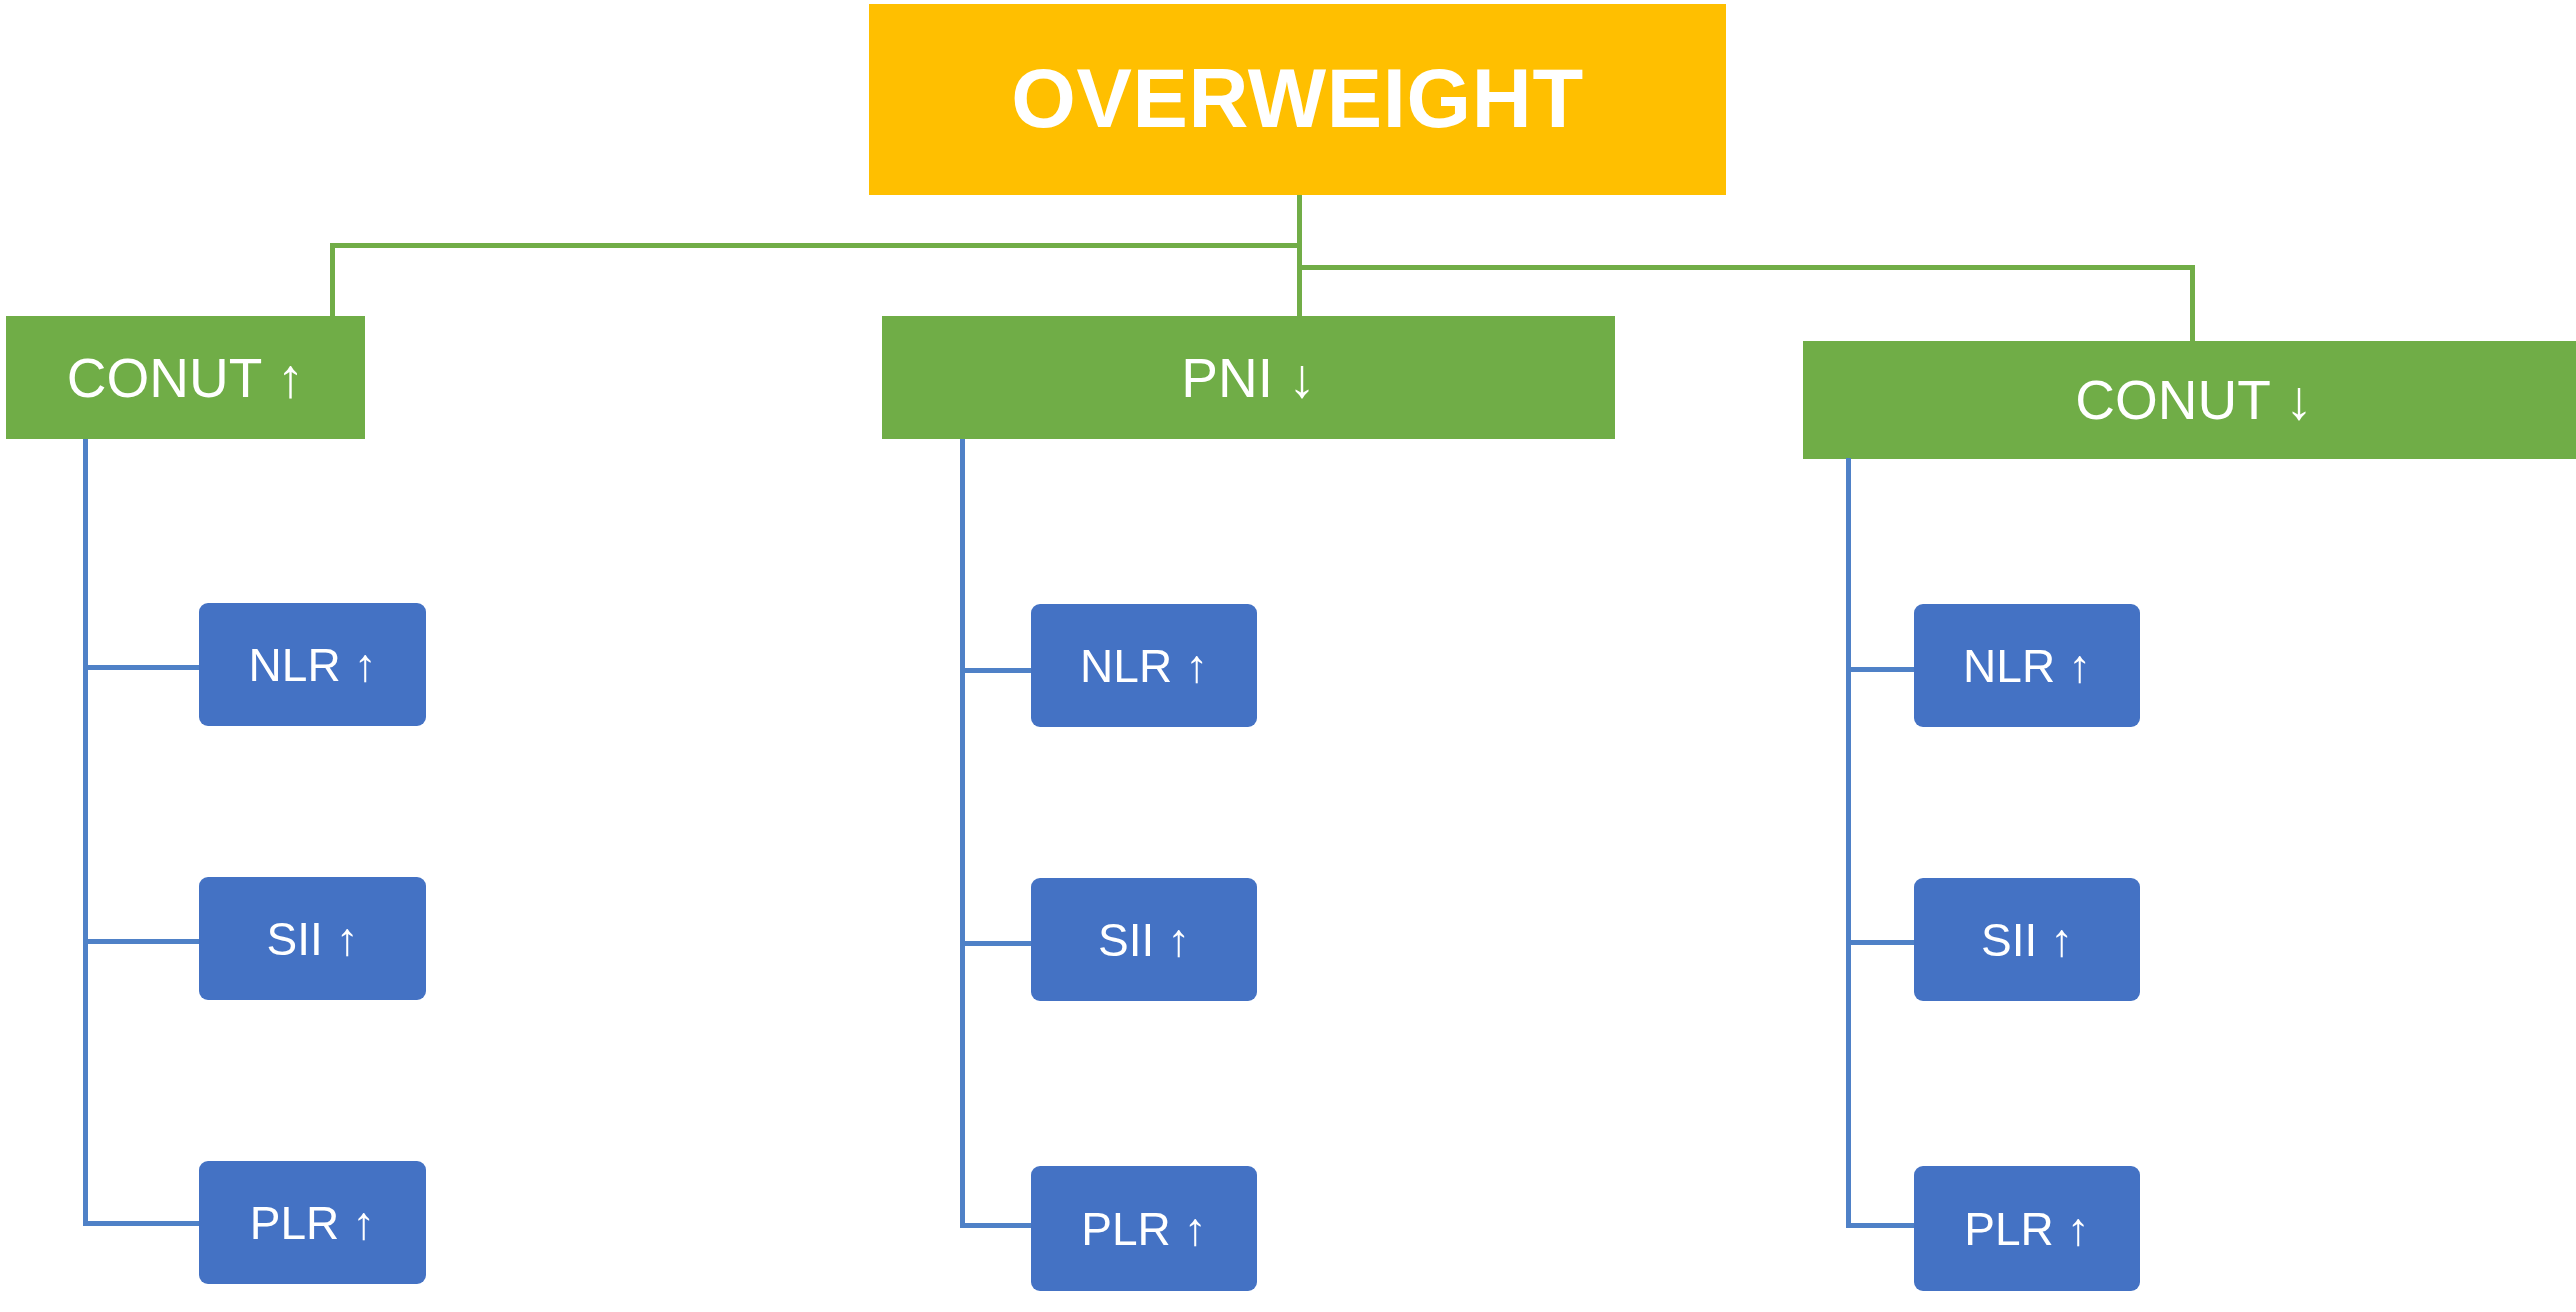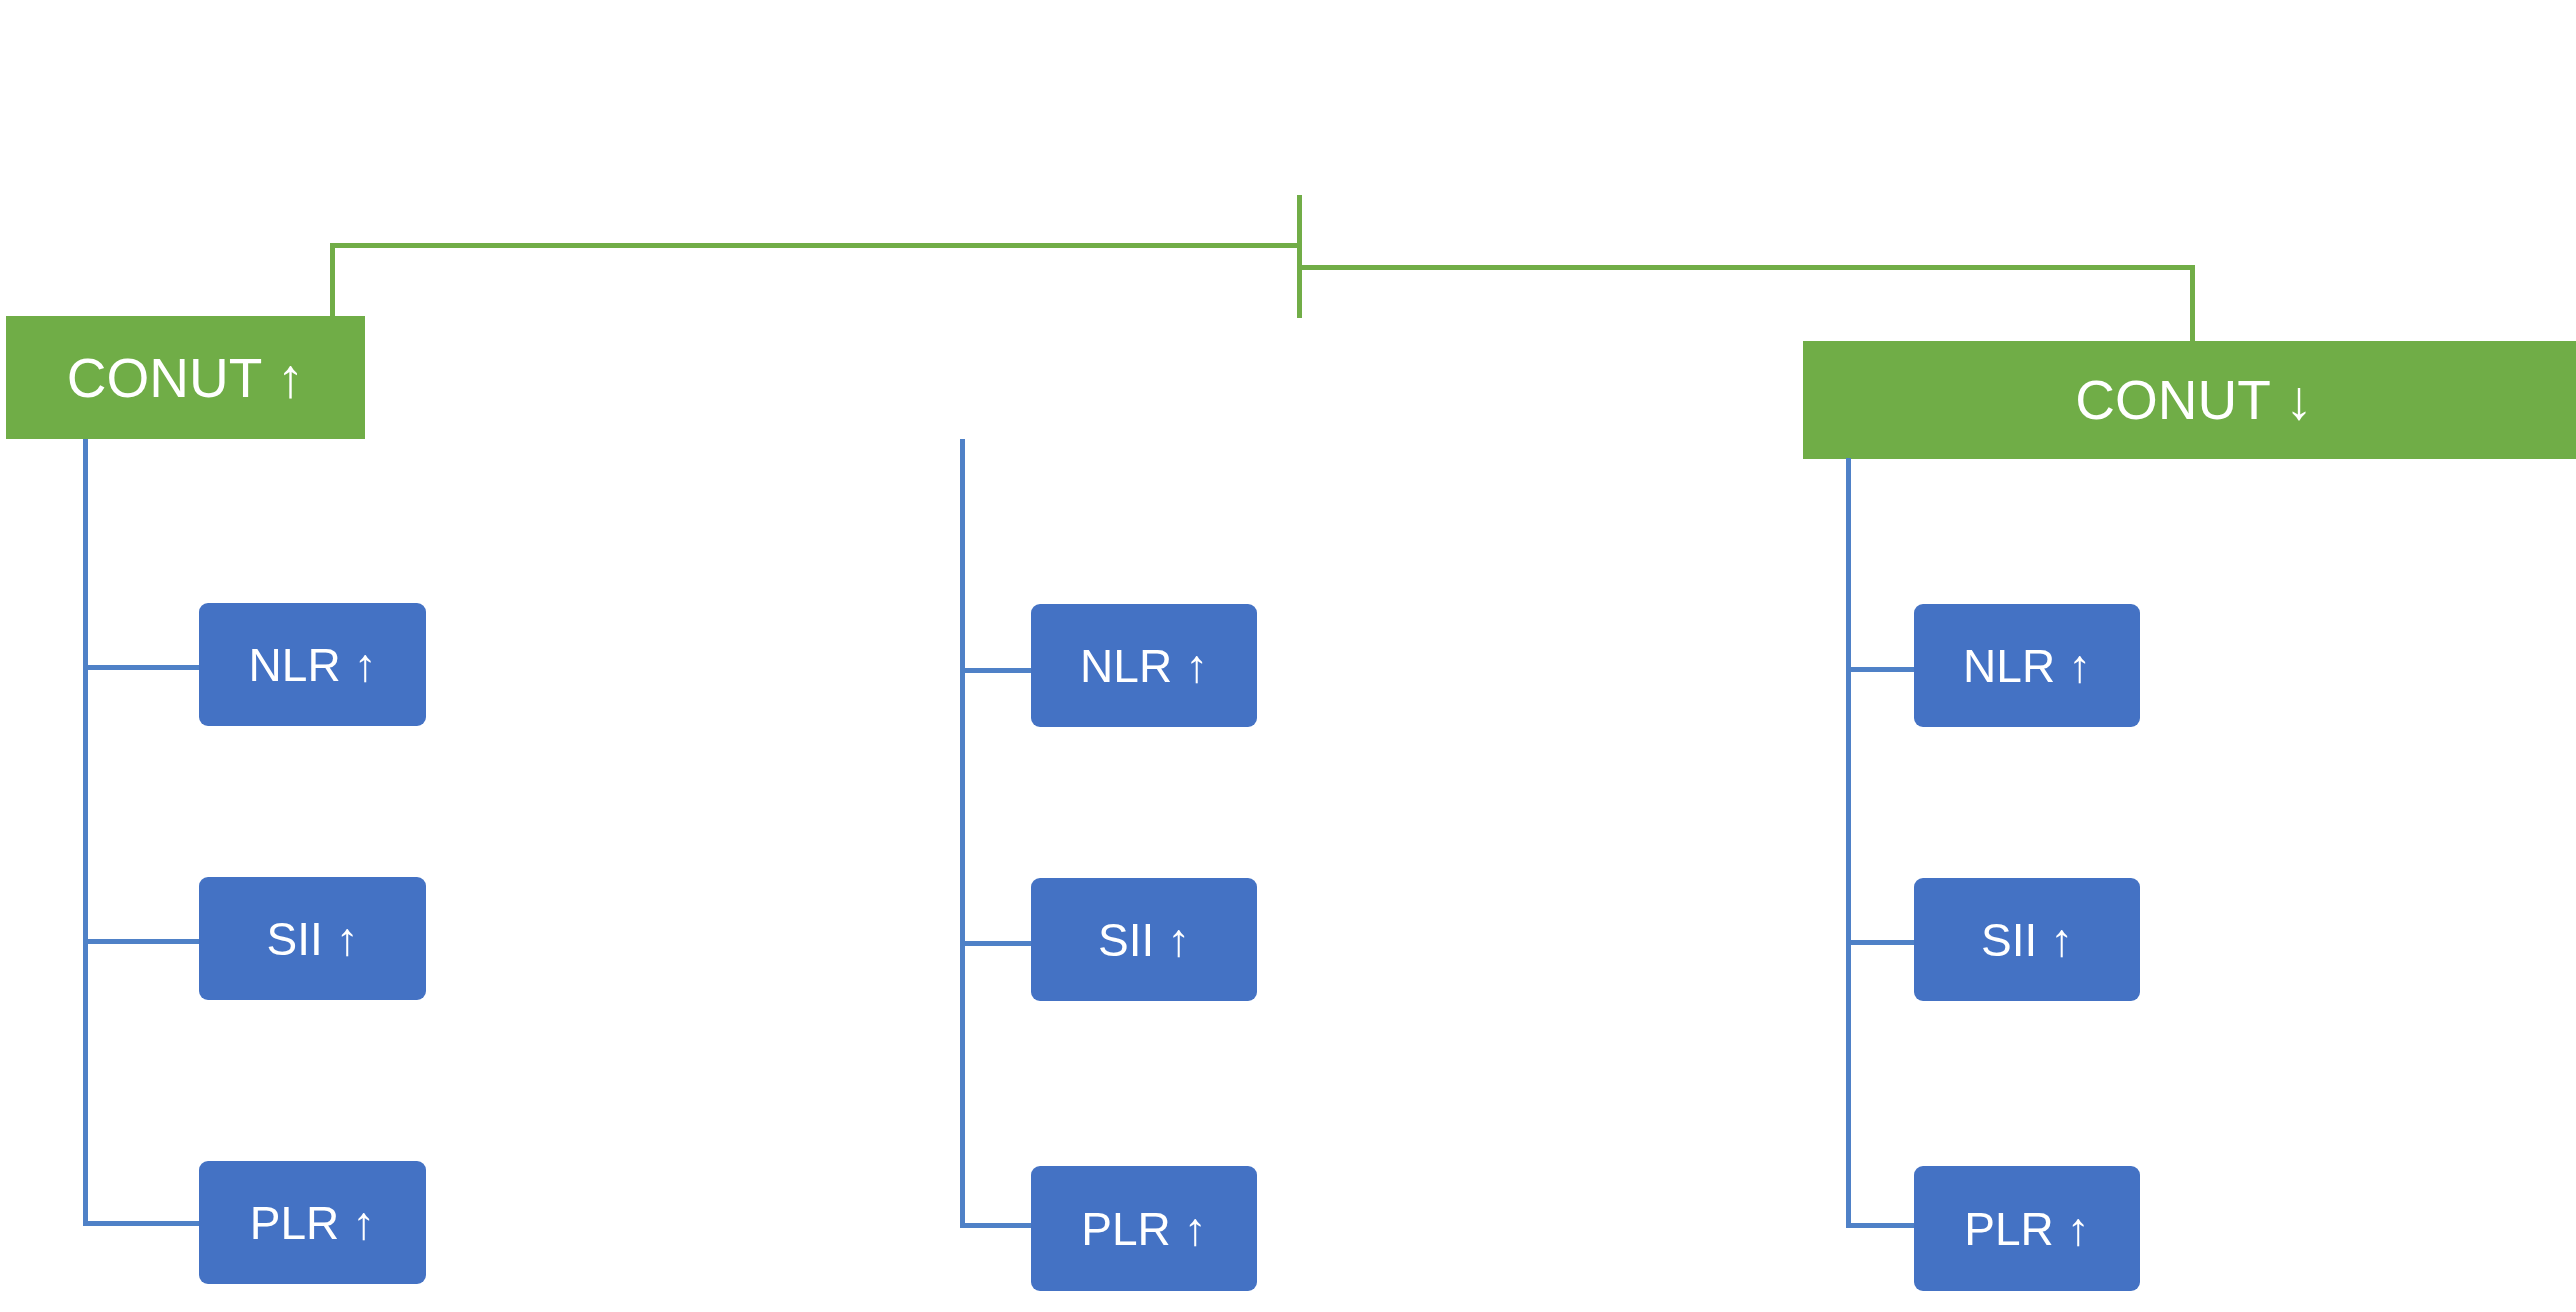--- a/index.html
+++ b/index.html
@@ -40,37 +40,43 @@
   }
   .v-line, .h-line{
     position:absolute;
   }
 </style>
 </head>
 <body>
 
 <div id="canvas">
 
+  <div class="box box-root" style="left:869px; top:3.7px; width:857px; height:191px; background:#FFBF00; font-size:83px;">
+    <span class="label">OVERWEIGHT</span>
+  </div>
 
   <div class="v-line" style="left:1297px; top:195px; width:5.2px; height:51px; background:#71AD47;"></div>
 
   <div class="h-line" style="left:330px; top:243px; width:970px; height:5.2px; background:#71AD47;"></div>
 
   <div class="v-line" style="left:330px; top:243px; width:5.2px; height:75px; background:#71AD47;"></div>
 
   <div class="v-line" style="left:1297px; top:243px; width:5.2px; height:75px; background:#71AD47;"></div>
 
   <div class="h-line" style="left:1297px; top:265px; width:898px; height:5.2px; background:#71AD47;"></div>
 
   <div class="v-line" style="left:2190px; top:265px; width:5.2px; height:77px; background:#71AD47;"></div>
 
   <div class="box box-level2" style="left:6px; top:316px; width:359px; height:123px; background:#70AD47; font-size:55px;">
     <span class="label">CONUT ↑</span>
   </div>
 
+  <div class="box box-level2" style="left:882px; top:316px; width:733px; height:123px; background:#70AD47; font-size:55px;">
+    <span class="label">PNI ↓</span>
+  </div>
 
   <div class="box box-level2" style="left:1803px; top:341px; width:782px; height:118px; background:#70AD47; font-size:55px;">
     <span class="label">CONUT ↓</span>
   </div>
 
   <div class="v-line" style="left:83px; top:439px; width:4.5px; height:785px; background:#4F81C7;"></div>
   <div class="h-line" style="left:83px; top:665px; width:119px; height:4.5px; background:#4F81C7;"></div>
   <div class="h-line" style="left:83px; top:939px; width:119px; height:4.5px; background:#4F81C7;"></div>
   <div class="h-line" style="left:83px; top:1221px; width:119px; height:4.5px; background:#4F81C7;"></div>
 

